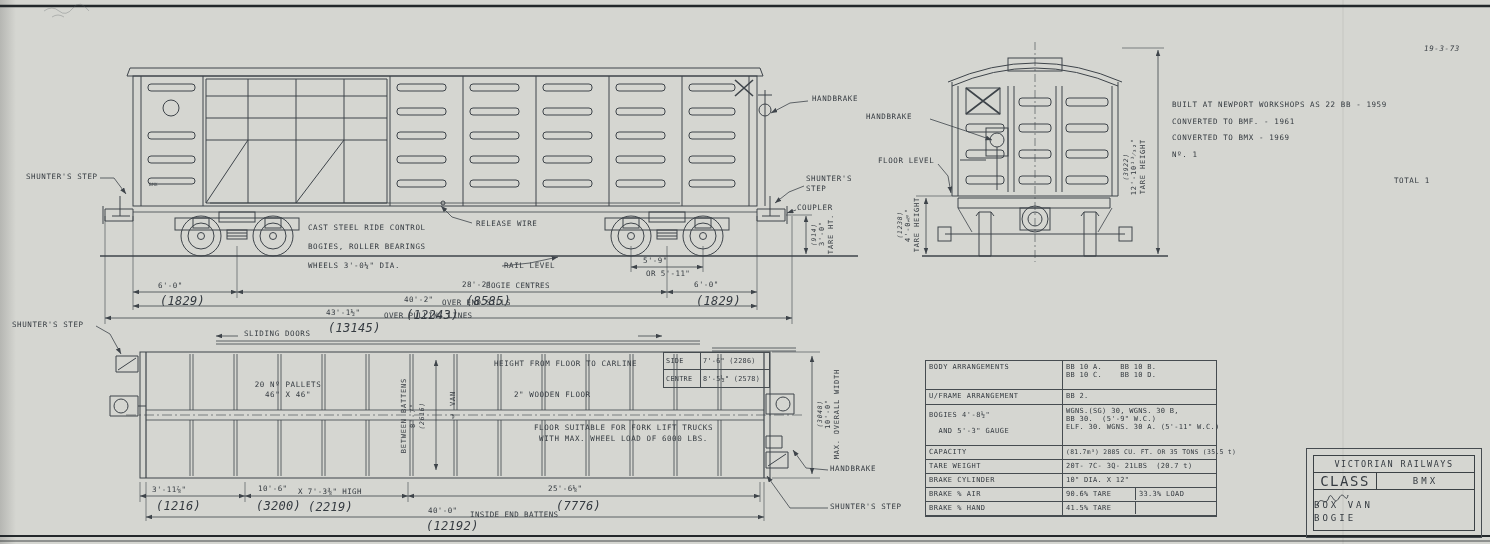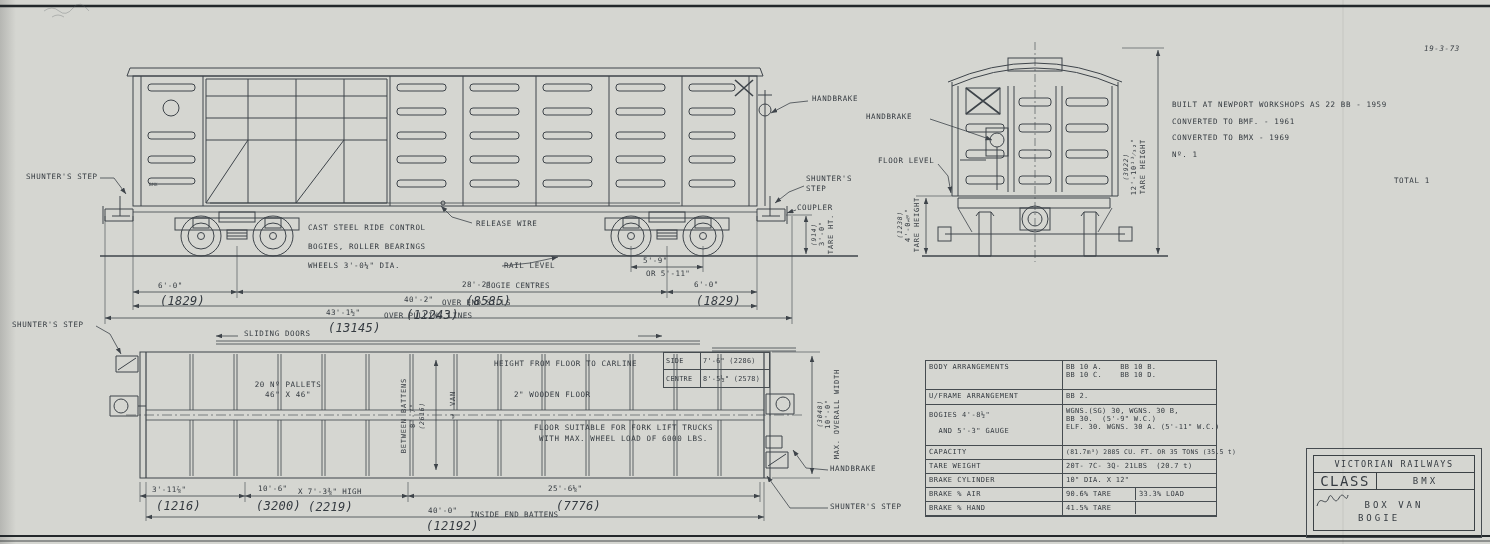--- a/index.html
+++ b/index.html
@@ -35,21 +35,21 @@
   #carline div:nth-child(3),#carline div:nth-child(4){border-bottom:none;}
   
   #tblock{position:absolute;left:1306px;top:448px;width:174px;height:88px;border:1px solid #464c50;}
   #tblock .inner{position:absolute;left:6px;top:6px;right:6px;bottom:6px;border:1.3px solid #3b4145;}
   #tblock .r1{height:16px;border-bottom:1.3px solid #3b4145;display:flex;align-items:center;
               justify-content:center;font-size:8.5px;letter-spacing:1.5px;}
   #tblock .r2{height:16px;border-bottom:1.3px solid #3b4145;display:flex;}
   #tblock .r2 .cl{width:62px;border-right:1.3px solid #3b4145;display:flex;align-items:center;
               justify-content:center;font-size:14px;letter-spacing:1.5px;}
   #tblock .r2 .cv{flex:1;display:flex;align-items:center;justify-content:center;font-size:9px;letter-spacing:3px;}
-  #tblock .r3{position:relative;height:42px;display:flex;flex-direction:column;align-items:center;
+  #tblock .r3{position:relative;height:42px;display:flex;flex-direction:column;align-items:flex-start;
               justify-content:center;font-size:9px;letter-spacing:3px;gap:3px;}
   svg{position:absolute;left:0;top:0;}
 </style>
 </head>
 <body>
 <div id="sheet">
 
 <div class="fold" style="left:1342px"></div>
 
 <svg width="1490" height="544" viewBox="0 0 1490 544">

